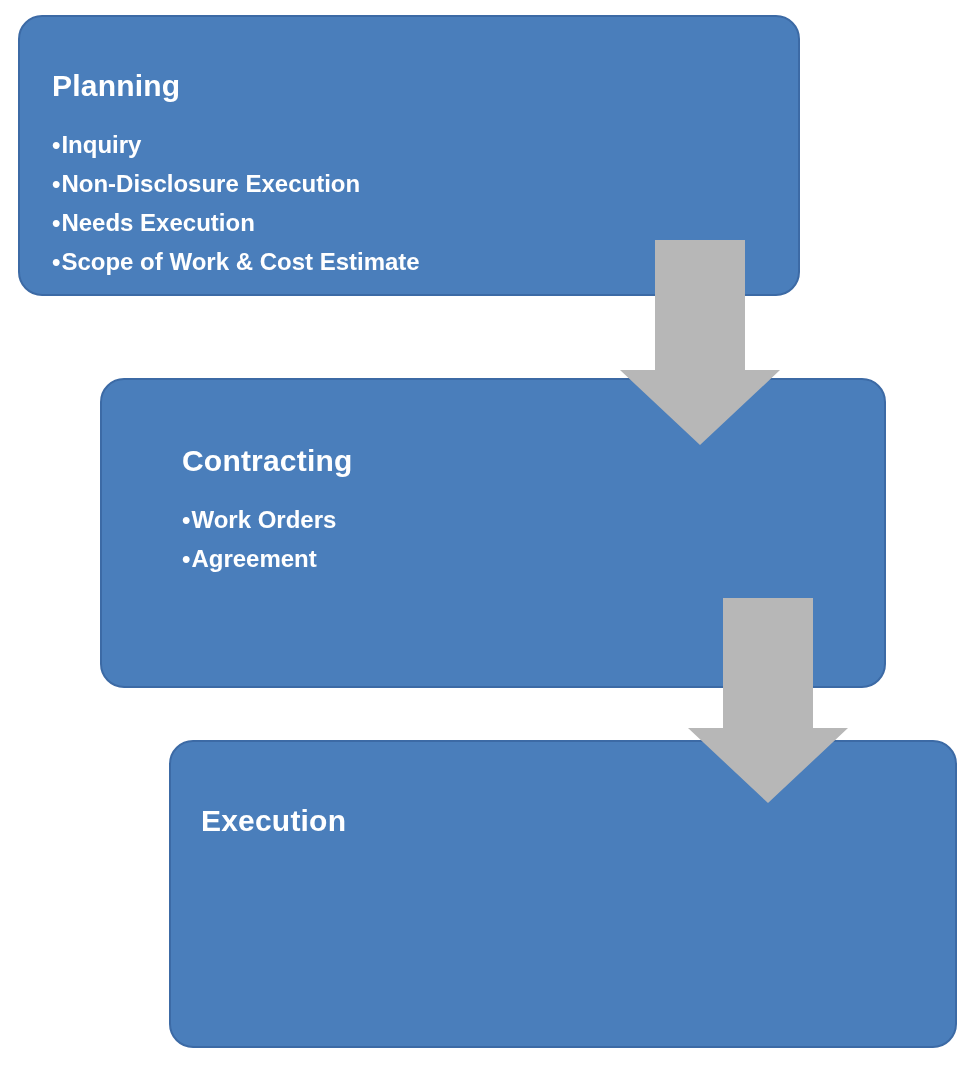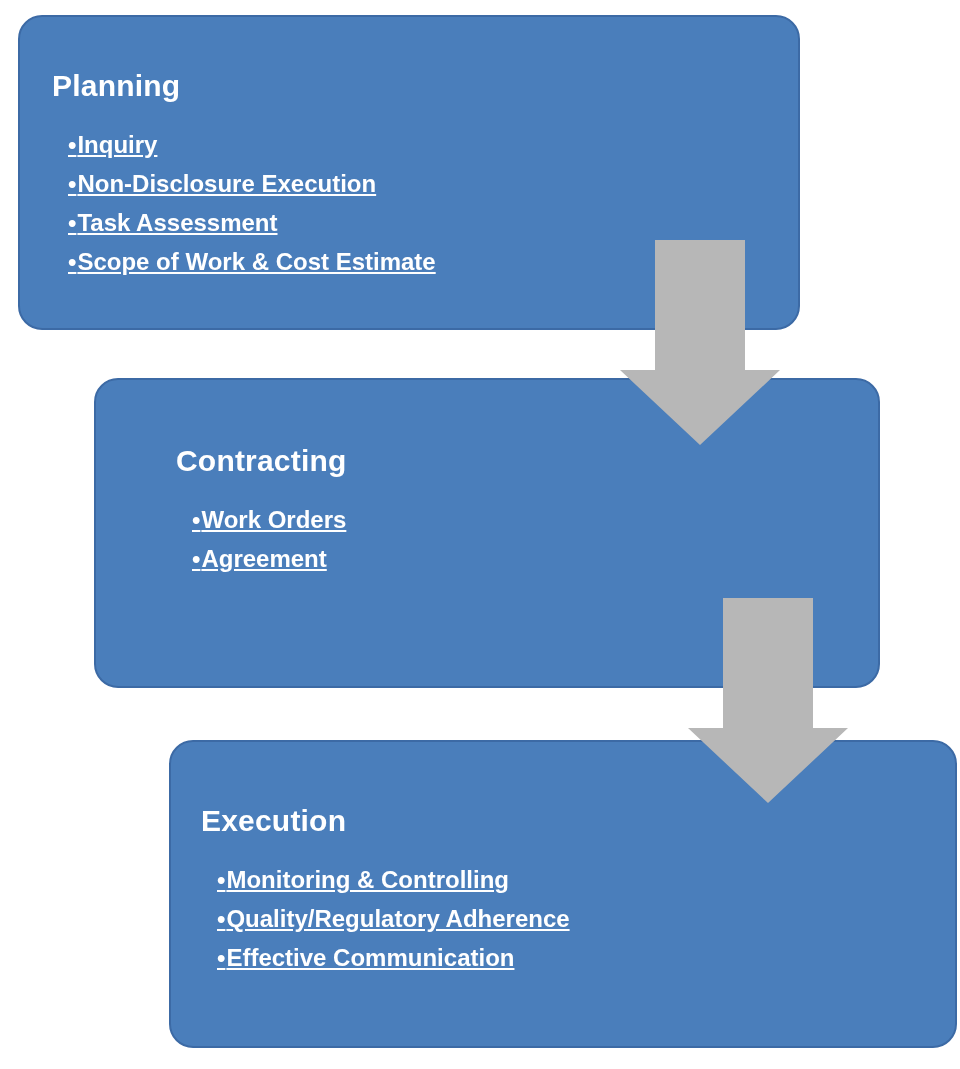--- a/index.html
+++ b/index.html
@@ -26,44 +26,43 @@
   }
   .box h2 {
     margin: 0 0 22px 0;
     font-size: 30px;
     font-weight: 700;
     letter-spacing: 0.2px;
     color: #ffffff;
   }
   .box ul {
     list-style: none;
-    margin: 16px;
+    margin: 0;
     padding: 0;
-    text-decoration: underline;
   }
   .box li {
     font-size: 24px;
     font-weight: 700;
     line-height: 39px;
     color: #ffffff;
     white-space: nowrap;
   }
   .box li::before {
     content: "\2022";
     margin-right: 1px;
   }
   .box-planning {
     left: 18px;
     top: 15px;
     width: 782px;
-    height: 315px;
+    height: 281px;
     padding: 52px 30px 0 32px;
   }
   .box-contracting {
-    left: 94px;
+    left: 100px;
     top: 378px;
     width: 786px;
     height: 310px;
     padding: 64px 30px 0 80px;
   }
   .box-execution {
     left: 169px;
     top: 740px;
     width: 788px;
     height: 308px;
@@ -82,21 +81,21 @@
 </head>
 <body>
 
 <div class="canvas">
 
   <section class="box box-planning">
     <h2>Planning</h2>
     <ul>
       <li>Inquiry</li>
       <li>Non-Disclosure Execution</li>
-      <li>Task Assessment</li>
+      <li>Needs Execution</li>
       <li>Scope of Work &amp; Cost Estimate</li>
     </ul>
   </section>
 
   <svg class="arrow arrow-1" width="160" height="205" viewBox="0 0 160 205" aria-hidden="true">
     <polygon points="35,0 125,0 125,130 160,130 80,205 0,130 35,130"></polygon>
   </svg>
 
   <section class="box box-contracting">
     <h2>Contracting</h2>
@@ -105,20 +104,15 @@
       <li>Agreement</li>
     </ul>
   </section>
 
   <svg class="arrow arrow-2" width="160" height="205" viewBox="0 0 160 205" aria-hidden="true">
     <polygon points="35,0 125,0 125,130 160,130 80,205 0,130 35,130"></polygon>
   </svg>
 
   <section class="box box-execution">
     <h2>Execution</h2>
-    <ul>
-      <li>Monitoring &amp; Controlling</li>
-      <li>Quality/Regulatory Adherence</li>
-      <li>Effective Communication</li>
-    </ul>
   </section>
 
 </div>
 
 </body></html>

